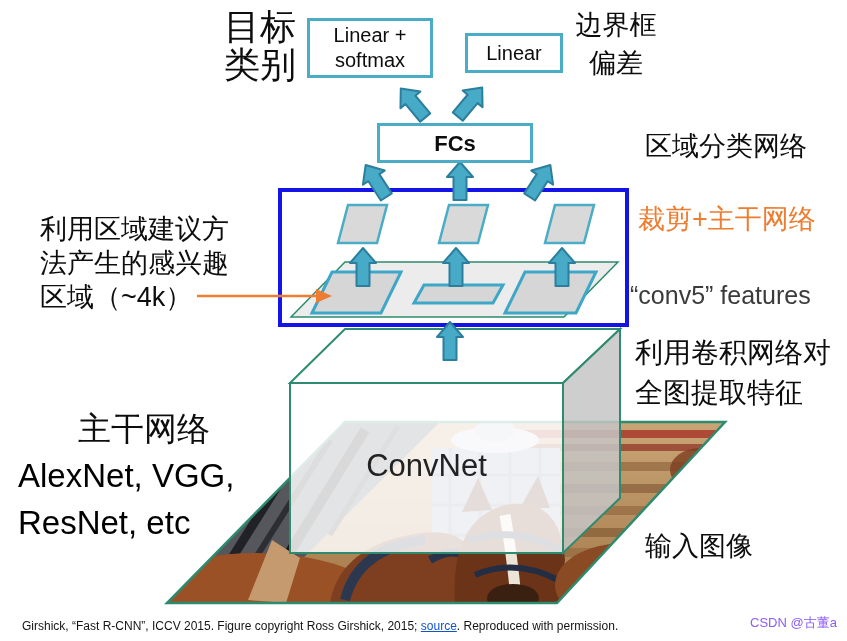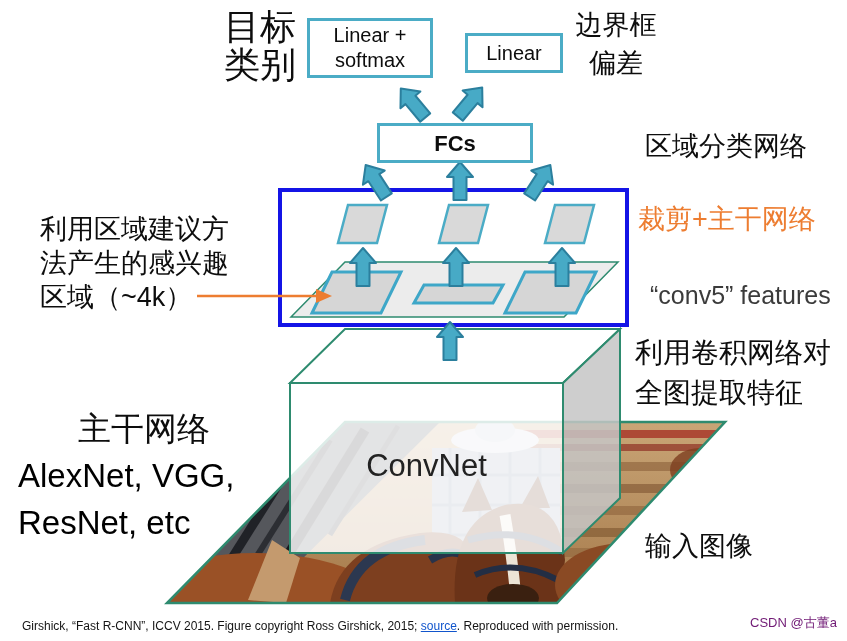--- a/index.html
+++ b/index.html
@@ -13,29 +13,29 @@
            display:flex;align-items:center;justify-content:center;text-align:center;
            font-size:20px;line-height:25px;color:#0d0d0d;}
   .target-label{left:224px;top:8px;width:72px;font-size:36px;line-height:38px;}
   .bbox-label{left:564px;top:6px;width:104px;font-size:27px;line-height:38px;}
   .linear-softmax-box{left:307px;top:18px;width:120px;height:54px;}
   .linear-box{left:465px;top:33px;width:92px;height:34px;}
   .fcs-box{left:377px;top:123px;width:150px;height:34px;font-size:22px;font-weight:600;}
   .region-net{left:645px;top:129px;}
   .crop-scale{left:638px;top:202px;color:#ED7D31;}
   .roi-note{left:40px;top:212px;}
-  .conv5{left:630px;top:281px;font-size:25px;color:#3b3b3b;padding-left:20px;}
+  .conv5{left:630px;top:281px;font-size:25px;color:#3b3b3b;}
   .conv-note{left:635px;top:333px;font-size:28px;line-height:40px;}
   .backbone-title{left:78px;top:412px;font-size:33px;}
   .backbone-models{left:18px;top:452px;font-size:33px;line-height:47px;color:#000;}
   .convnet-label{left:290px;top:448px;width:273px;font-size:31px;color:#222;}
   .input-image{left:645px;top:531px;font-family:Liberation Mono, monospace;}
   .citation{left:22px;top:619px;font-size:12px;color:#141414;white-space:nowrap;}
   .src-link{color:#1155CC;text-decoration:underline;cursor:pointer;}
-  .watermark{left:750px;top:614px;font-size:13px;color:#701a75;}
+  .watermark{left:750px;top:614px;font-size:13px;color:#8b5cf6;}
   .arr{fill:#47AAC6;stroke:#2B7F9D;stroke-width:2;stroke-linejoin:round;}
 </style>
 </head>
 <body>
 
 <div id="stage">
 
   <svg id="shapes" width="847" height="641" viewBox="0 0 847 641">
     <defs>
       <clipPath id="photoClip">

